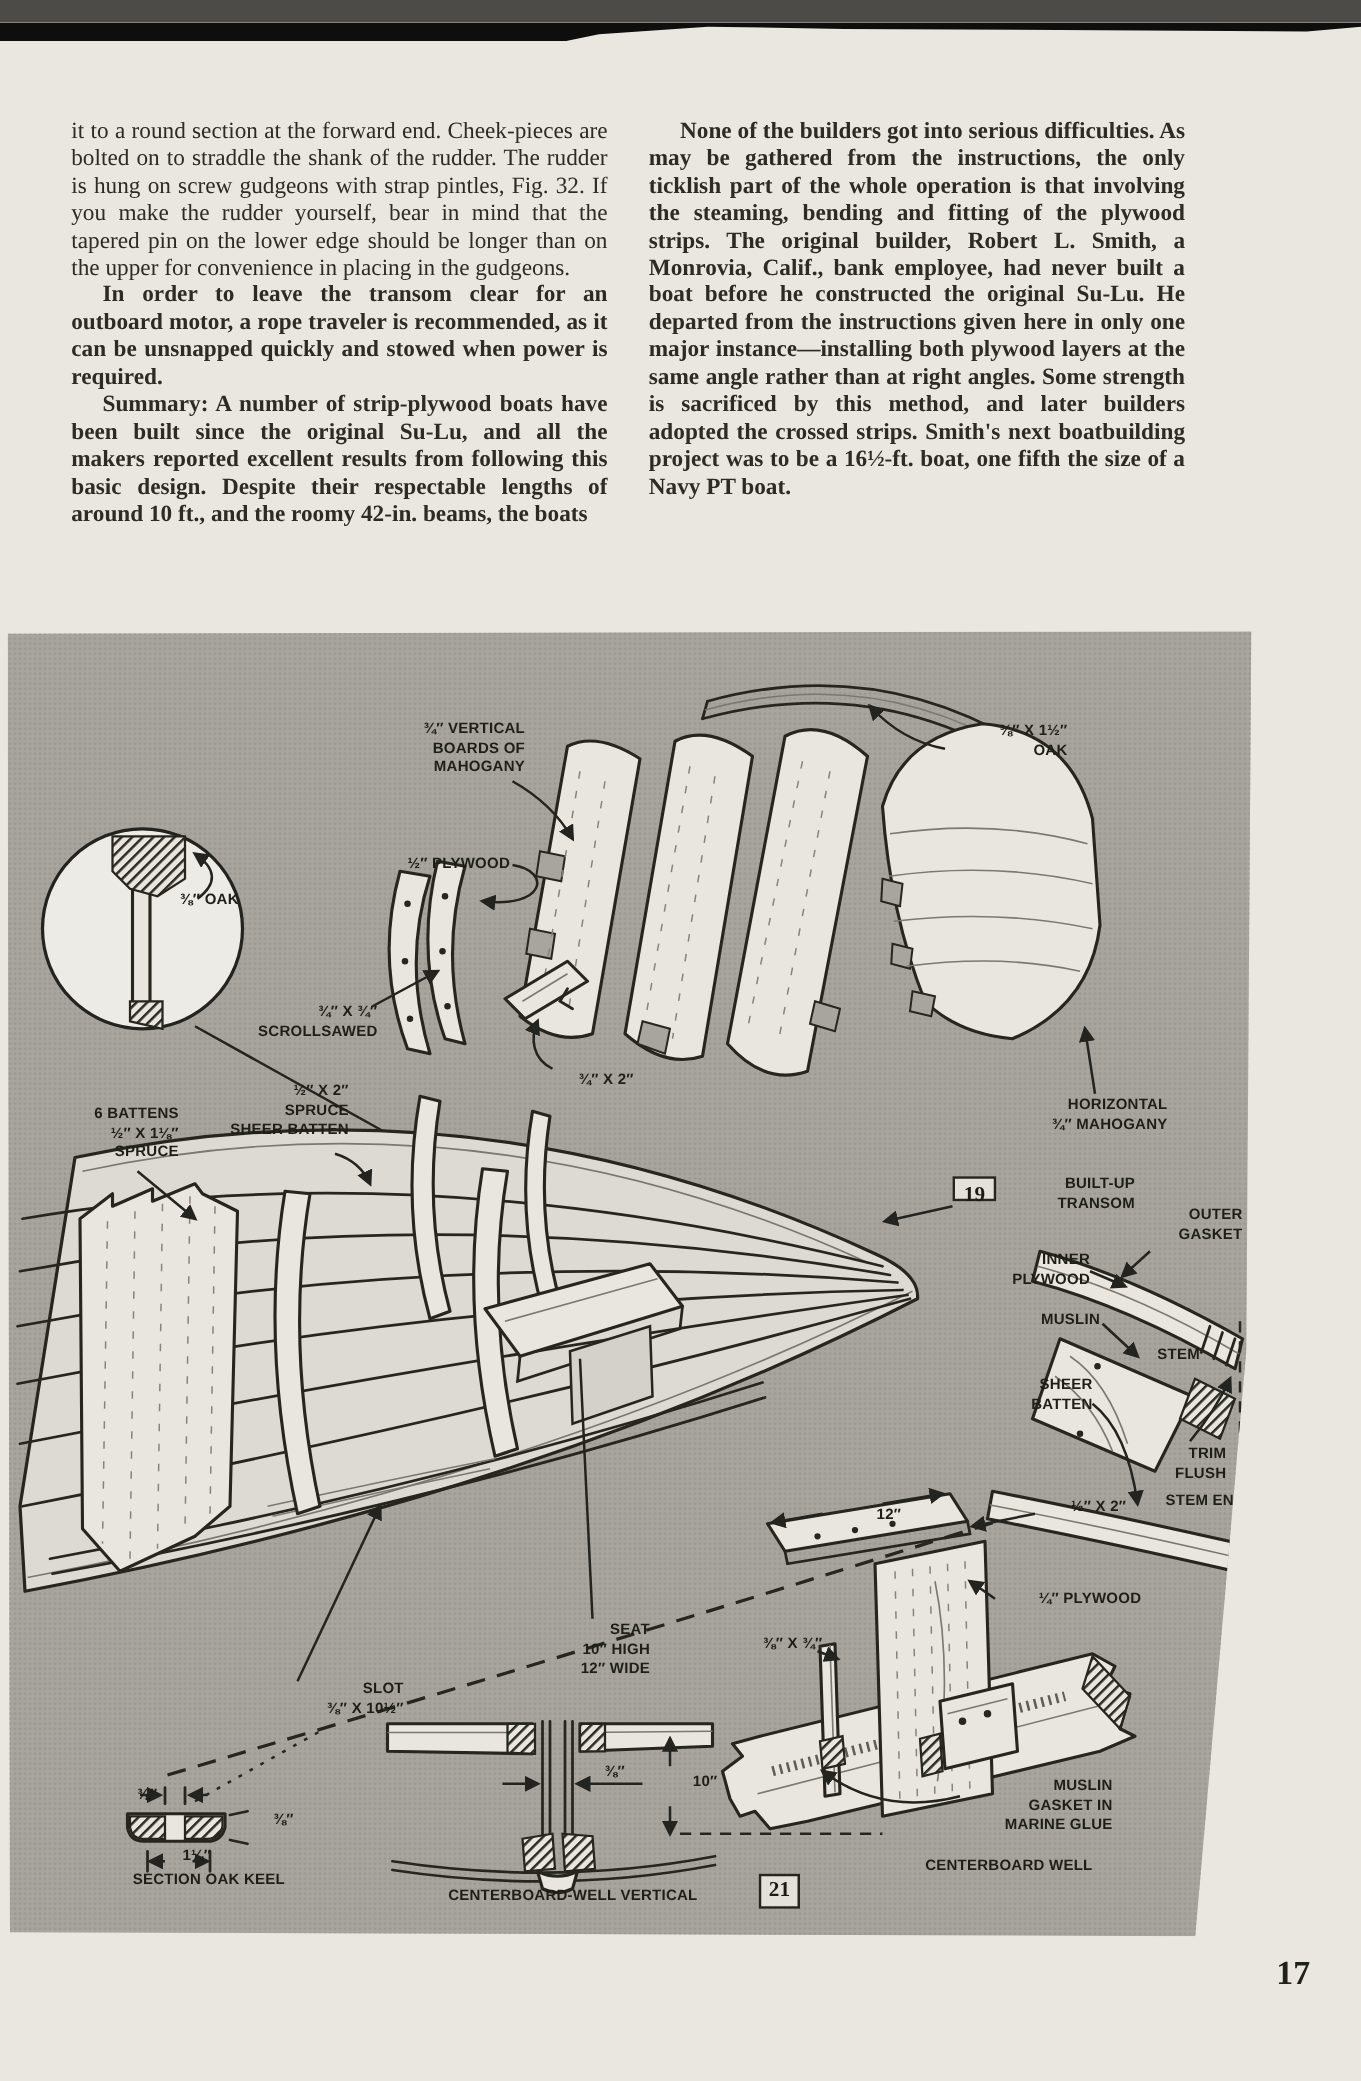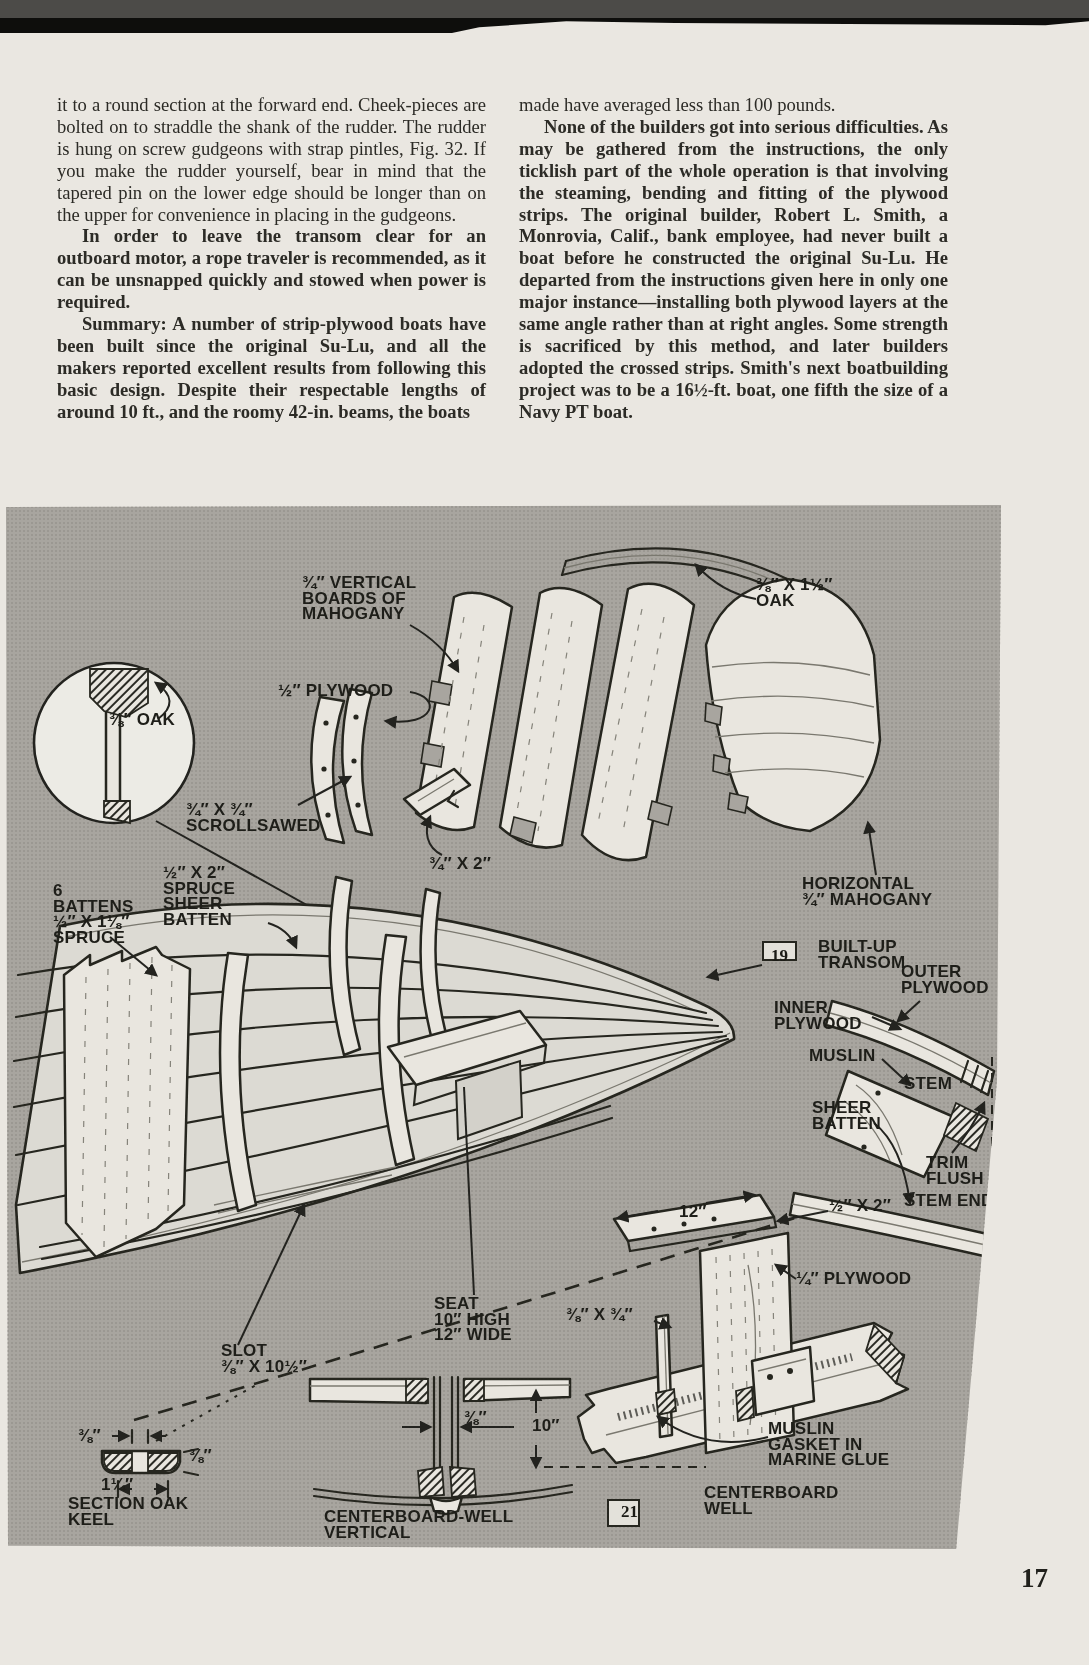--- a/index.html
+++ b/index.html
@@ -13,27 +13,27 @@
   .col p.ind{text-indent:25px;font-weight:bold;}
   .col-left{left:57px;top:76px;}
   .col-right{left:519px;top:76px;}
   .diagram{position:absolute;left:6px;top:487px;width:996px;height:1046px;
        background-color:#a8a59f;
        background-image:radial-gradient(#9b9892 1px,rgba(0,0,0,0) 1.15px);
        background-size:4px 4px;
        clip-path:polygon(0 0.2%,99.9% 0,99.5% 55%,95.4% 99.8%,0.2% 99.5%);}
   .diagram svg{position:absolute;left:0;top:0;}
   .dlabel{position:absolute;font-family:"Liberation Sans",sans-serif;font-weight:bold;
-       font-size:17px;line-height:15.6px;color:#1e1e19;letter-spacing:.2px;
-       white-space:pre-line;text-align:left;}
+       font-size:12px;line-height:15.6px;color:#1e1e19;letter-spacing:.2px;
+       white-space:pre-line;text-align:right;}
   .figno{position:absolute;box-sizing:border-box;border:2.5px solid #26261f;background:#e3e1da;
        color:#1b1b16;font-family:"Liberation Serif",serif;font-weight:bold;font-size:17px;
        text-align:center;}
   #fig19{left:756px;top:436px;width:35px;height:20px;line-height:25px;}
-  #fig21{left:601px;top:994px;width:33px;height:28px;line-height:22px;text-align:right;}
+  #fig21{left:601px;top:994px;width:33px;height:28px;line-height:22px;}
   .pageno{position:absolute;left:1021px;top:1545px;font-weight:bold;font-size:27px;color:#21211c;}
   
   .o{fill:#e9e6df;stroke:#26261f;stroke-width:2.5;stroke-linejoin:round;}
   .o2{fill:#dcdad3;stroke:#26261f;stroke-width:2.6;stroke-linejoin:round;}
   .ln{fill:none;stroke:#26261f;stroke-width:2.2;stroke-linecap:round;}
   .thin{fill:none;stroke:#7a786f;stroke-width:1.3;}
   .grain{fill:none;stroke:#85837a;stroke-width:1.2;stroke-dasharray:6 10;}
   .dash{fill:none;stroke:#26261f;stroke-width:2.6;stroke-dasharray:15 10;}
   .dsh2{fill:none;stroke:#26261f;stroke-width:2;stroke-dasharray:9 7;}
   .dd{fill:none;stroke:#26261f;stroke-width:2;stroke-dasharray:3 7;}
@@ -48,21 +48,20 @@
 <div class="page">
   <div class="torn-top"></div>
 
   <div class="col col-left">
     <p>it to a round section at the forward end. Cheek-pieces are bolted on to straddle the shank of the rudder. The rudder is hung on screw gudgeons with strap pintles, Fig. 32. If you make the rudder yourself, bear in mind that the tapered pin on the lower edge should be longer than on the upper for convenience in placing in the gudgeons.</p>
     <p class="ind">In order to leave the transom clear for an outboard motor, a rope traveler is recommended, as it can be unsnapped quickly and stowed when power is required.</p>
     <p class="ind"><b>Summary:</b><span> A number of strip-plywood boats have been built since the original Su-Lu, and all the makers reported excellent results from following this basic design. Despite their respectable lengths of around 10 ft., and the roomy 42-in. beams, the boats</span></p>
   </div>
 
   <div class="col col-right">
-    <p>made have averaged less than 100 pounds.</p>
     <p class="ind">None of the builders got into serious difficulties. As may be gathered from the instructions, the only ticklish part of the whole operation is that involving the steaming, bending and fitting of the plywood strips. The original builder, Robert L. Smith, a Monrovia, Calif., bank employee, had never built a boat before he constructed the original Su-Lu. He departed from the instructions given here in only one major instance—installing both plywood layers at the same angle rather than at right angles. Some strength is sacrificed by this method, and later builders adopted the crossed strips. Smith's next boatbuilding project was to be a 16½-ft. boat, one fifth the size of a Navy PT boat.</p>
   </div>
 
   <div class="diagram">
     <svg width="996" height="1046" viewBox="0 0 996 1046">
       <defs>
         <pattern id="hatch" width="6" height="6" patternUnits="userSpaceOnUse" patternTransform="rotate(45)">
           <rect width="6" height="6" fill="#e9e6df"></rect>
           <line x1="1" y1="0" x2="1" y2="6" stroke="#2a2a24" stroke-width="2"></line>
         </pattern>
@@ -252,21 +251,21 @@
 SHEER BATTEN</div>
     <div class="dlabel" style="left:47px;top:378px;width:90px">6 BATTENS
 ½″ X 1⅛″
 SPRUCE</div>
     <div class="dlabel" style="left:423px;top:351px;width:78px">¾″ X 2″</div>
     <div class="dlabel" style="left:796px;top:371px;width:132px">HORIZONTAL
 ¾″ MAHOGANY</div>
     <div class="dlabel" style="left:812px;top:434px;width:90px">BUILT-UP
 TRANSOM</div>
     <div class="dlabel" style="left:895px;top:459px;width:93px">OUTER
-PLYWOOD</div>
+GASKET</div>
     <div class="dlabel" style="left:768px;top:495px;width:98px">INNER
 PLYWOOD</div>
     <div class="dlabel" style="left:803px;top:543px;width:71px">MUSLIN</div>
     <div class="dlabel" style="left:898px;top:571px;width:56px">STEM</div>
     <div class="dlabel" style="left:806px;top:595px;width:62px">SHEER
 BATTEN</div>
     <div class="dlabel" style="left:920px;top:650px;width:55px">TRIM
 FLUSH</div>
     <div class="dlabel" style="left:898px;top:688px;width:92px">STEM END</div>
     <div class="dlabel" style="left:823px;top:693px;width:72px">½″ X 2″</div>

